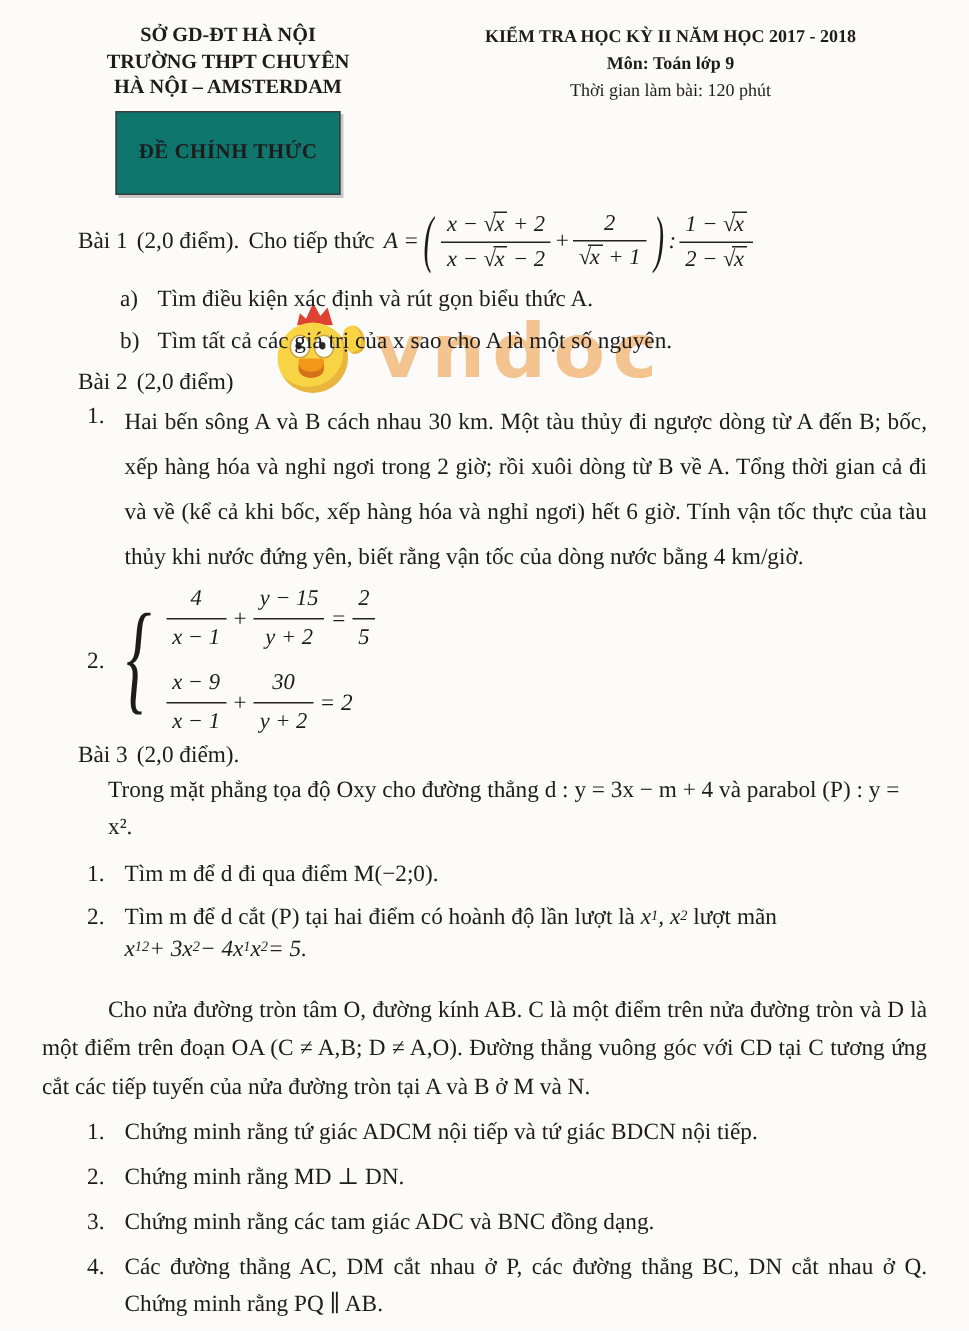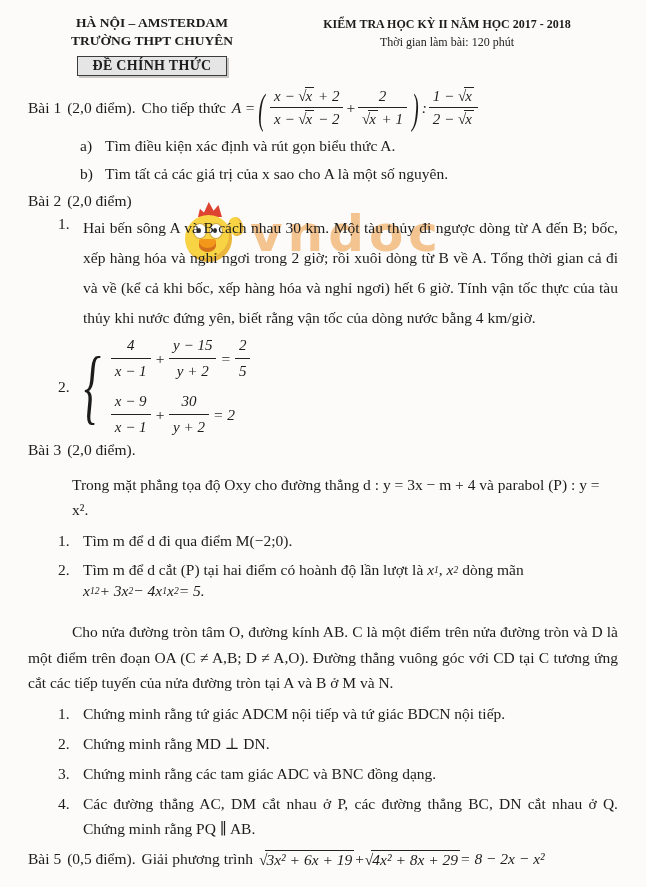--- a/index.html
+++ b/index.html
@@ -10,37 +10,37 @@
     padding:14px 28px 0 28px;
   }
   .content{position:relative;z-index:1;}
   
   .header{display:flex;}
   .header-left{width:248px;text-align:center;font-weight:bold;font-size:13.5px;line-height:1.3;}
   .header-right{flex:1;text-align:center;font-size:12px;line-height:1.5;padding-top:1px;}
   .exam-title,.exam-subject{font-weight:bold;}
   .badge{
     display:inline-block;border:1.6px solid #3c3c3c;box-shadow:2px 2px 0 rgba(70,70,70,.28);
-    padding:0 14px;margin-top:7px;font-size:14px;font-weight:bold;letter-spacing:.3px;background:#e5e5e5;
+    padding:18px 14px;margin-top:7px;font-size:14px;font-weight:bold;letter-spacing:.3px;background:#0f766e;
   }
   
   .b{font-weight:normal;text-align:right;}
   .it{}
-  .prob-row{display:flex;align-items:center;gap:6px;white-space:nowrap;}
+  .prob-row{display:flex;align-items:center;gap:6px;white-space:nowrap;margin-left:24px;}
   .itm{display:flex;gap:9px;margin-left:52px;margin-top:7px;line-height:21px;}
   .itm-label{flex:none;min-width:16px;}
   .itm-body{flex:1;}
   .just{text-align:justify;}
   #p1{margin-top:11px;}
   #p2{margin-top:8px;}
   #p2 .itm-para{margin-left:30px;margin-top:3px;}
   #p2 .itm-para .itm-body{line-height:30px;}
   #p2 .itm-sys{margin-left:30px;margin-top:2px;display:flex;align-items:center;gap:10px;}
   #p3{margin-top:3px;}
-  #p3 .intro{padding-left:44px;margin-top:13px;line-height:25px;}
+  #p3 .intro{padding-left:44px;margin-top:1px;line-height:25px;}
   #p3 .itm{margin-left:30px;margin-top:8px;}
   #p4{margin-top:8px;}
   #p4 .intro{text-indent:44px;text-align:justify;line-height:25.5px;margin-top:18px;}
   #p4 .itm{margin-left:30px;margin-top:5px;line-height:25px;}
   #p5{margin-top:9px;}
   
   .math{font-style:italic;display:inline-flex;align-items:center;white-space:nowrap;}
   .m-frac{display:inline-block;vertical-align:middle;text-align:center;margin:0 2px;font-size:.97em;}
   .m-num{display:block;padding:0 4px 2px;border-bottom:1.2px solid #222;}
   .m-den{display:block;padding:2px 4px 0;}
@@ -79,28 +79,30 @@
       <div class="chick-beak"></div>
       <div class="chick-thumb"></div>
     </div>
     <span class="wm-text">vndoc</span>
   </div>
 
   <div class="content">
 
     <div class="header">
       <div class="header-left">
+        <div>SỞ GD-ĐT HÀ NỘI</div>
+        <div>TRƯỜNG THPT CHUYÊN</div>
         <div>HÀ NỘI – AMSTERDAM</div>
-        <div>TRƯỜNG THPT CHUYÊN</div>
         <div class="badge">
           <span>ĐỀ CHÍNH THỨC</span>
         </div>
       </div>
       <div class="header-right">
         <div class="exam-title">KIỂM TRA HỌC KỲ II NĂM HỌC 2017 - 2018</div>
+        <div class="exam-subject">Môn: Toán lớp 9</div>
         <div class="exam-time">
           <span class="b">Thời gian làm bài:</span>
           <span class="it">120 phút</span>
         </div>
       </div>
     </div>
 
     <section id="p1" class="prob">
       <div class="prob-row">
         <span class="b">Bài 1</span>
@@ -173,21 +175,21 @@
       <div class="intro">Trong mặt phẳng tọa độ Oxy cho đường thẳng  d : y = 3x − m + 4  và parabol  (P) : y = x².</div>
       <div class="itm">
         <span class="itm-label">1.</span>
         <span class="itm-body">Tìm m để d đi qua điểm M(−2;0).</span>
       </div>
       <div class="itm">
         <span class="itm-label">2.</span>
         <span class="itm-body">
           <span>Tìm m để d cắt (P) tại hai điểm có hoành độ lần lượt là</span>
           <span class="math">x<sub>1</sub>, x<sub>2</sub></span>
-          <span>dòng mãn</span>
+          <span>lượt mãn</span>
           <span class="math">x<sub>1</sub><sup>2</sup> + 3x<sub>2</sub> − 4x<sub>1</sub>x<sub>2</sub> = 5.</span>
         </span>
       </div>
     </section>
 
     <section id="p4" class="prob">
       <div class="intro">Cho nửa đường tròn tâm O, đường kính AB. C là một điểm trên nửa đường tròn và D là một điểm trên đoạn OA (C ≠ A,B; D ≠ A,O). Đường thẳng vuông góc với CD tại C tương ứng cắt các tiếp tuyến của nửa đường tròn tại A và B ở M và N.</div>
       <div class="itm">
         <span class="itm-label">1.</span>
         <span class="itm-body">Chứng minh rằng tứ giác ADCM nội tiếp và tứ giác BDCN nội tiếp.</span>

